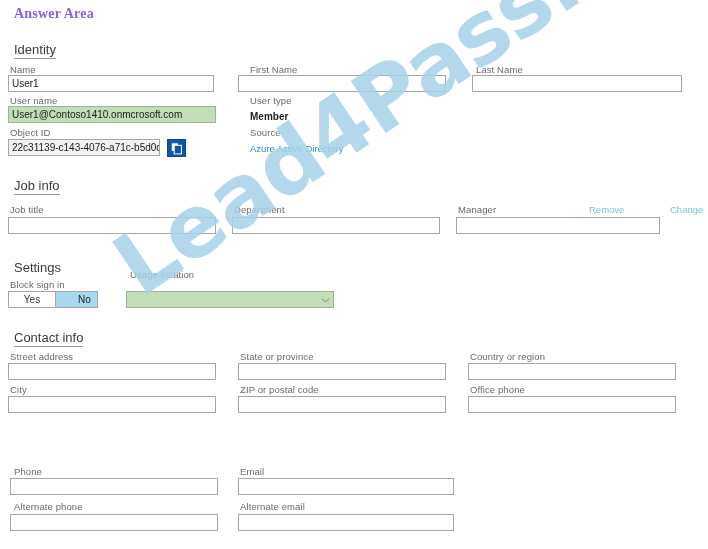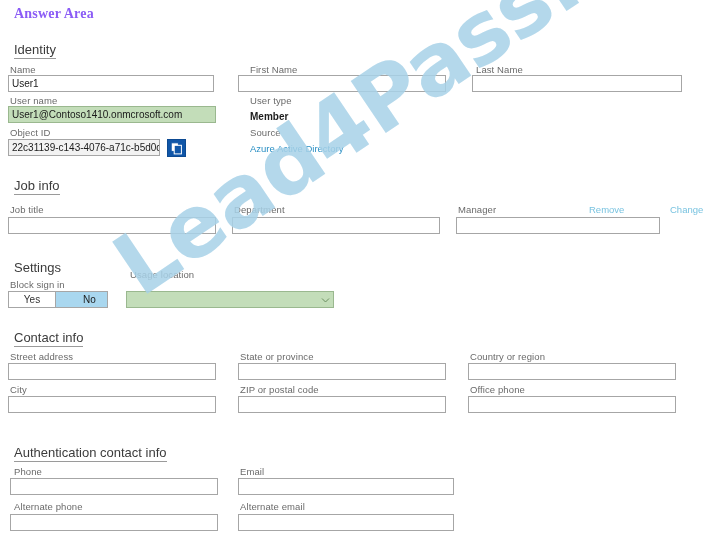--- a/index.html
+++ b/index.html
@@ -234,21 +234,21 @@
 
     <div class="mini-link" style="left:589px; top:204px;">Remove</div>
     <div class="mini-link" style="left:630px; top:204px;margin-left:40px;">Change</div>
 
     <div class="section-heading" style="left:14px; top:260px;">Settings</div>
 
     <div class="fld-label" style="left:10px; top:279px;">Block sign in</div>
 
     <div class="toggle" style="left:8px; top:291px;">
       <div class="seg" style="width:48px;">Yes</div>
-      <div class="seg right selected" style="width:52px;padding-left:16px;">No</div>
+      <div class="seg right selected" style="width:42px;padding-left:16px;">No</div>
     </div>
 
     <div class="fld-label" style="left:130px; top:269px;">Usage location</div>
     <div class="fld-input green" style="left:126px; top:291px; width:208px;"></div>
     <span class="combo-chevron" style="left:321px; top:296px;">
       <svg width="9" height="9" viewBox="0 0 9 9">
         <path d="M1 2.5 L4.5 6 L8 2.5" fill="none" stroke="#6b8f60" stroke-width="1"></path>
       </svg>
     </span>
 
@@ -265,21 +265,20 @@
 
     <div class="fld-label" style="left:10px; top:384px;">City</div>
     <div class="fld-input" style="left:8px; top:396px; width:208px;"></div>
 
     <div class="fld-label" style="left:240px; top:384px;">ZIP or postal code</div>
     <div class="fld-input" style="left:238px; top:396px; width:208px;"></div>
 
     <div class="fld-label" style="left:470px; top:384px;">Office phone</div>
     <div class="fld-input" style="left:468px; top:396px; width:208px;"></div>
 
-    <div class="section-heading underlined" style="left:14px; top:445px;">Authentication contact info</div>
 
     <div class="fld-label" style="left:14px; top:466px;">Phone</div>
     <div class="fld-input" style="left:10px; top:478px; width:208px;"></div>
 
     <div class="fld-label" style="left:240px; top:466px;">Email</div>
     <div class="fld-input" style="left:238px; top:478px; width:216px;"></div>
 
     <div class="fld-label" style="left:14px; top:501px;">Alternate phone</div>
     <div class="fld-input" style="left:10px; top:514px; width:208px;"></div>
 

